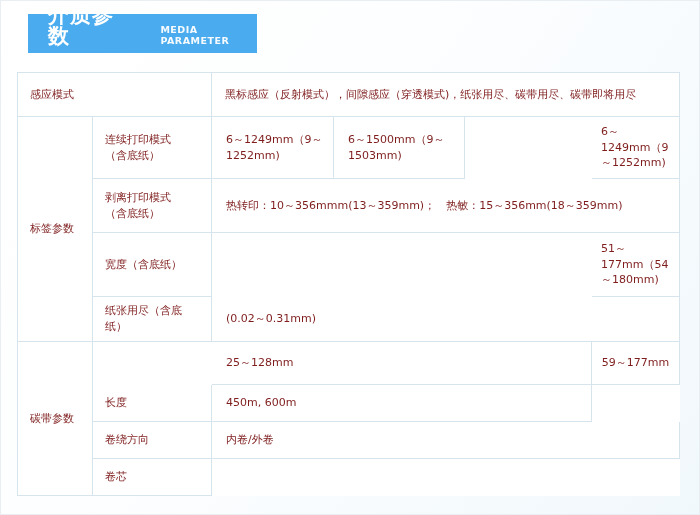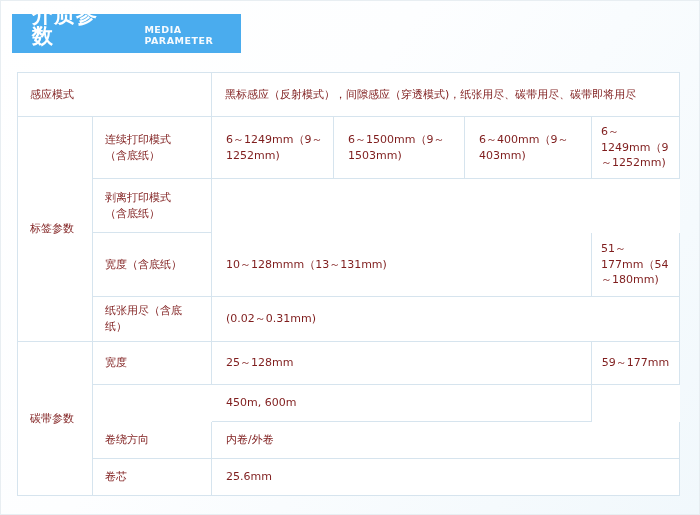--- a/index.html
+++ b/index.html
@@ -8,21 +8,21 @@
     font-family:"DejaVu Sans","Liberation Sans",sans-serif;
     background:#fff;
   }
   .page{
     position:relative;width:698px;height:513px;
     border:1px solid #e8eef2;
     background:linear-gradient(125deg,#ffffff 0%,#fdfeff 40%,#f1f8fc 100%);
     overflow:hidden;
   }
   .banner{
-    position:absolute;left:11px;top:13px;
+    position:absolute;left:27px;top:13px;
     width:229px;height:39px;
     background:#4aacee;
     display:flex;align-items:flex-end;
     padding:0 0 6px 20px;box-sizing:border-box;
     color:#ffffff;
   }
   .banner-title{font-size:21px;font-weight:bold;line-height:1;letter-spacing:1px;}
   .banner-sub{font-size:9.5px;font-weight:600;letter-spacing:.5px;margin-left:7px;padding-bottom:1px;opacity:.95;padding-left:28px;}
   .spec-table{
     position:absolute;left:16px;top:71px;
@@ -90,46 +90,44 @@
 
     <div class="cell c-sense-label">感应模式</div>
     <div class="cell value nowrap c-sense-value">黑标感应（反射模式），间隙感应（穿透模式)，纸张用尽、碳带用尽、碳带即将用尽</div>
 
     <div class="cell c-group-label">标签参数</div>
 
     <div class="cell c-cont-label">连续打印模式
 （含底纸）</div>
     <div class="cell value c-cont-v1">6～1249mm（9～1252mm)</div>
     <div class="cell value c-cont-v2">6～1500mm（9～1503mm)</div>
-    <div class="cell value c-cont-v3">6～400mm（9～403mm)</div>
     <div class="cell value lastcol c-cont-v4">6～
 1249mm（9
 ～1252mm)</div>
 
     <div class="cell c-peel-label">剥离打印模式
 （含底纸）</div>
+    <div class="cell value c-peel-value">热转印：10～356mmm(13～359mm)；　热敏：15～356mm(18～359mm)</div>
 
     <div class="cell c-width-label">宽度（含底纸）</div>
-    <div class="cell value c-width-value">10～128mmm（13～131mm)</div>
     <div class="cell value lastcol c-width-value2">51～
 177mm（54
 ～180mm)</div>
 
     <div class="cell c-thick-label">纸张用尽（含底
 纸）</div>
     <div class="cell value c-thick-value">(0.02～0.31mm)</div>
 
     <div class="cell c-group-ribbon">碳带参数</div>
 
-    <div class="cell c-rwidth-label">宽度</div>
     <div class="cell value c-rwidth-value">25～128mm</div>
     <div class="cell value center c-rwidth-value2">59～177mm</div>
 
+    <div class="cell c-rlen-label">长度</div>
     <div class="cell value c-rlen-value">450m, 600m</div>
 
     <div class="cell c-wind-label">卷绕方向</div>
     <div class="cell value c-wind-value">内卷/外卷</div>
 
     <div class="cell c-core-label">卷芯</div>
-    <div class="cell value c-core-value">25.6mm</div>
 
   </div>
 </div>
 
 </body></html>

